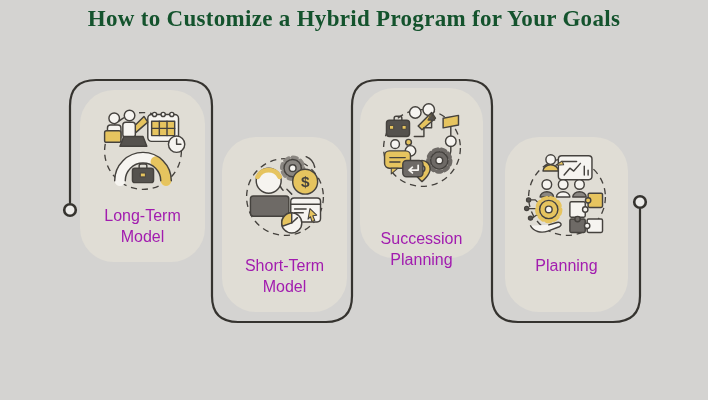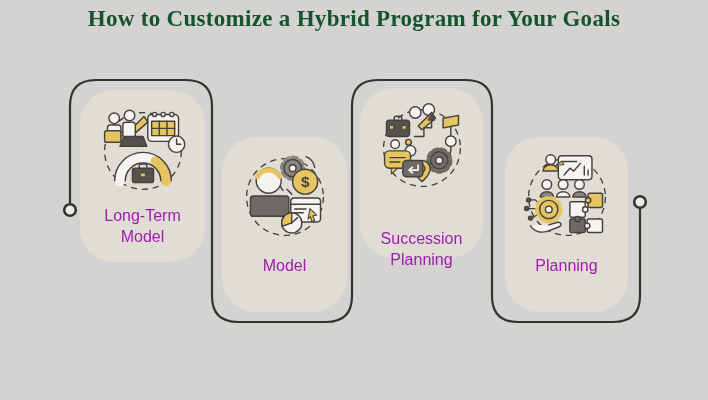--- a/index.html
+++ b/index.html
@@ -125,20 +125,21 @@
 
           <g>
             <circle cx="57" cy="77" r="10.5" fill="#f6f4f0"></circle>
             <path d="M57 77 L57 66.5 A10.5 10.5 0 0 0 47.3 80.5 Z" fill="#e6c45f"></path>
             <path d="M57 77 L63 71.5" fill="none"></path>
           </g>
         </g>
       </svg>
     </div>
     <div class="label">
+      <div>Short-Term</div>
       <div>Model</div>
     </div>
   </div>
 
   <div class="card card-3">
     <div class="icon-wrap">
       <svg width="96" height="96" viewBox="0 0 100 100">
         <circle cx="50" cy="50" r="40" fill="none" stroke="#45423e" stroke-width="1.4" stroke-dasharray="6.5 5"></circle>
         <g stroke="#45423e" stroke-width="1.5" stroke-linejoin="round" stroke-linecap="round">
 

